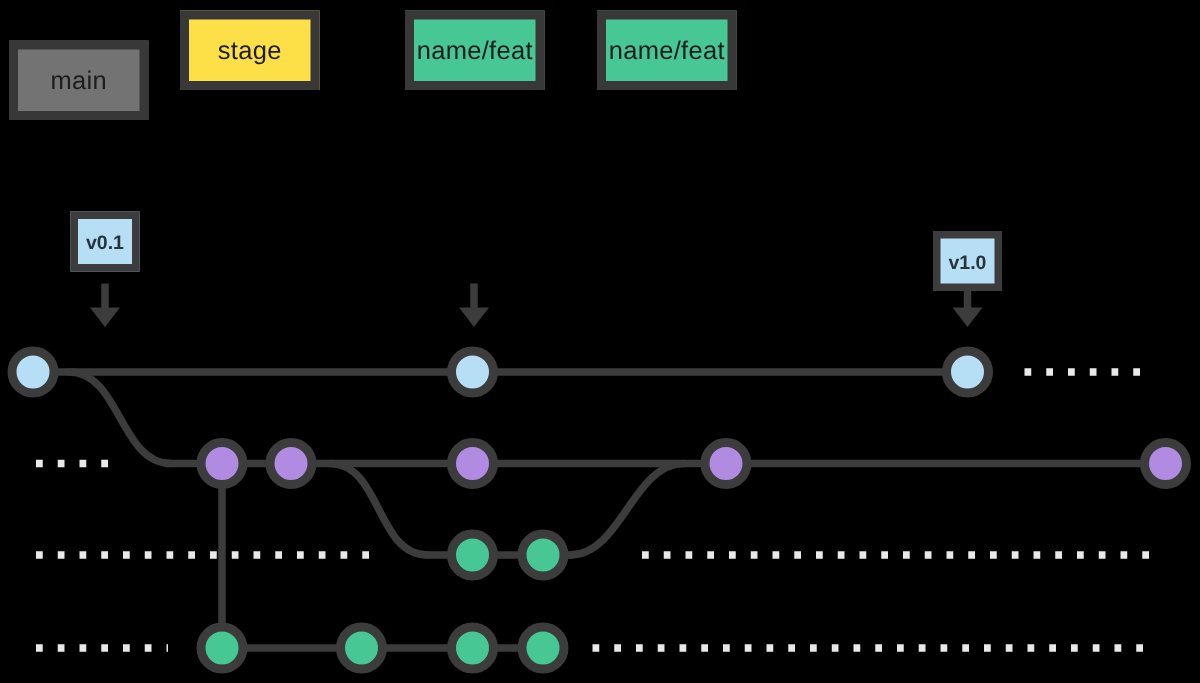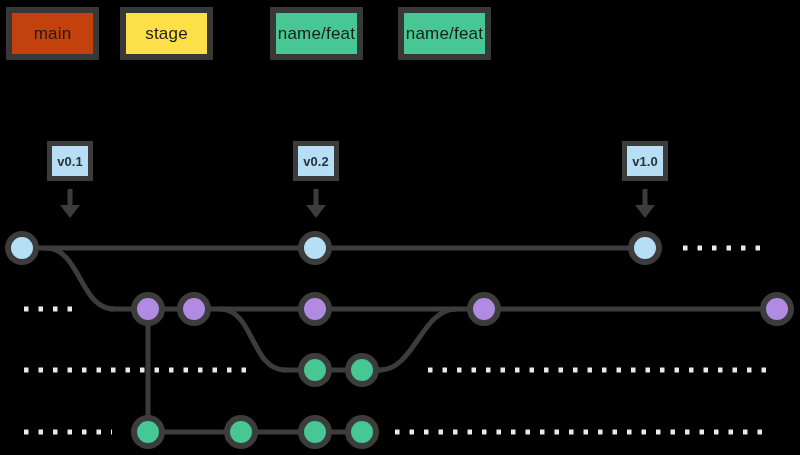--- a/index.html
+++ b/index.html
@@ -85,36 +85,33 @@
       <circle cx="315" cy="432" r="14" fill="#46c793" stroke="#3c3c3c" stroke-width="6"></circle>
       <circle cx="362" cy="432" r="14" fill="#46c793" stroke="#3c3c3c" stroke-width="6"></circle>
       <line x1="70" y1="189" x2="70" y2="207" stroke="#3c3c3c" stroke-width="5"></line>
       <polygon points="60,205 80,205 70,218" fill="#3c3c3c"></polygon>
       <line x1="316" y1="189" x2="316" y2="207" stroke="#3c3c3c" stroke-width="5"></line>
       <polygon points="306,205 326,205 316,218" fill="#3c3c3c"></polygon>
       <line x1="645" y1="189" x2="645" y2="207" stroke="#3c3c3c" stroke-width="5"></line>
       <polygon points="635,205 655,205 645,218" fill="#3c3c3c"></polygon>
     </svg>
 
-  <div class="legend-box" style="left: 6px; background: #c2410c;">
+  <div class="legend-box" style="left: 6px; background: #737373; margin-top: 20px;">
     <span>main</span>
   </div>
   <div class="legend-box" style="left: 120px; background: #fde047;">
     <span>stage</span>
   </div>
   <div class="legend-box" style="left: 270px; background: rgb(70, 199, 147);">
     <span>name/feat</span>
   </div>
   <div class="legend-box" style="left: 398px; background: rgb(70, 199, 147);">
     <span>name/feat</span>
   </div>
 
   <div class="tag-box" style="left: 47px;">
     <span>v0.1</span>
   </div>
-  <div class="tag-box" style="left: 293px;">
-    <span>v0.2</span>
-  </div>
-  <div class="tag-box" style="left: 622px;">
+  <div class="tag-box" style="left: 622px; margin-top: 13px;">
     <span>v1.0</span>
   </div>
 
 </div>
 
 </body></html>

